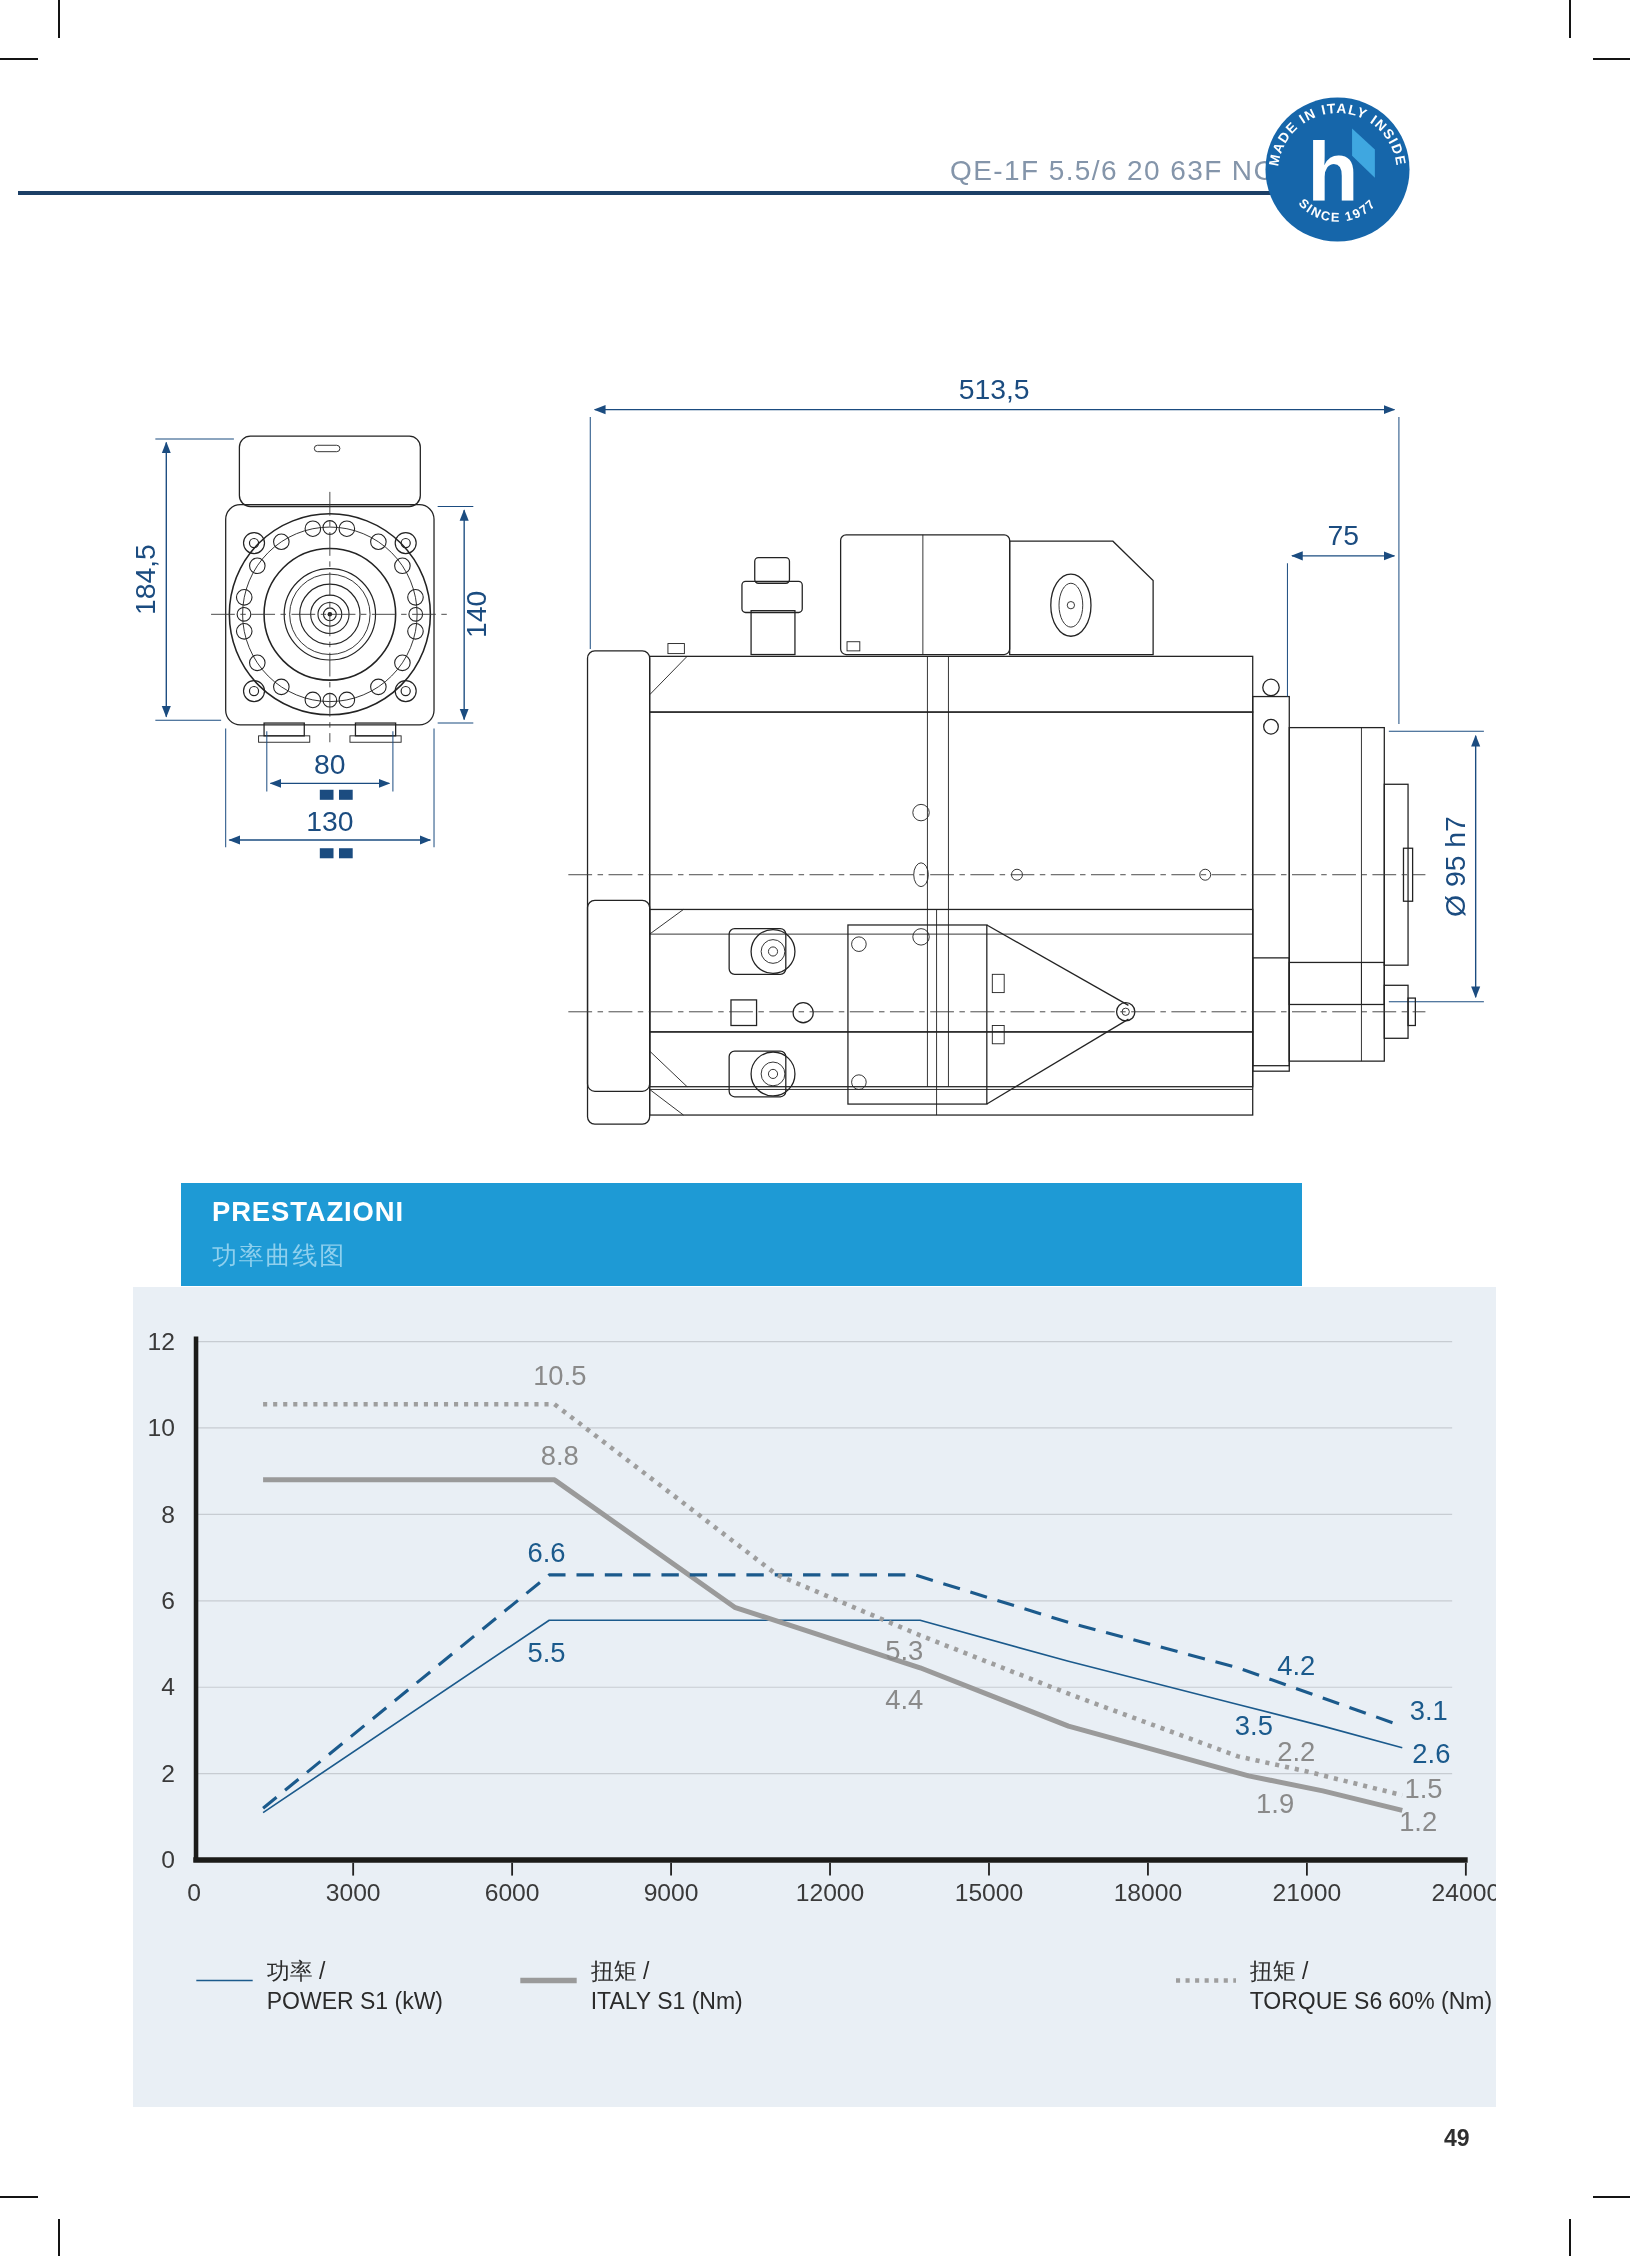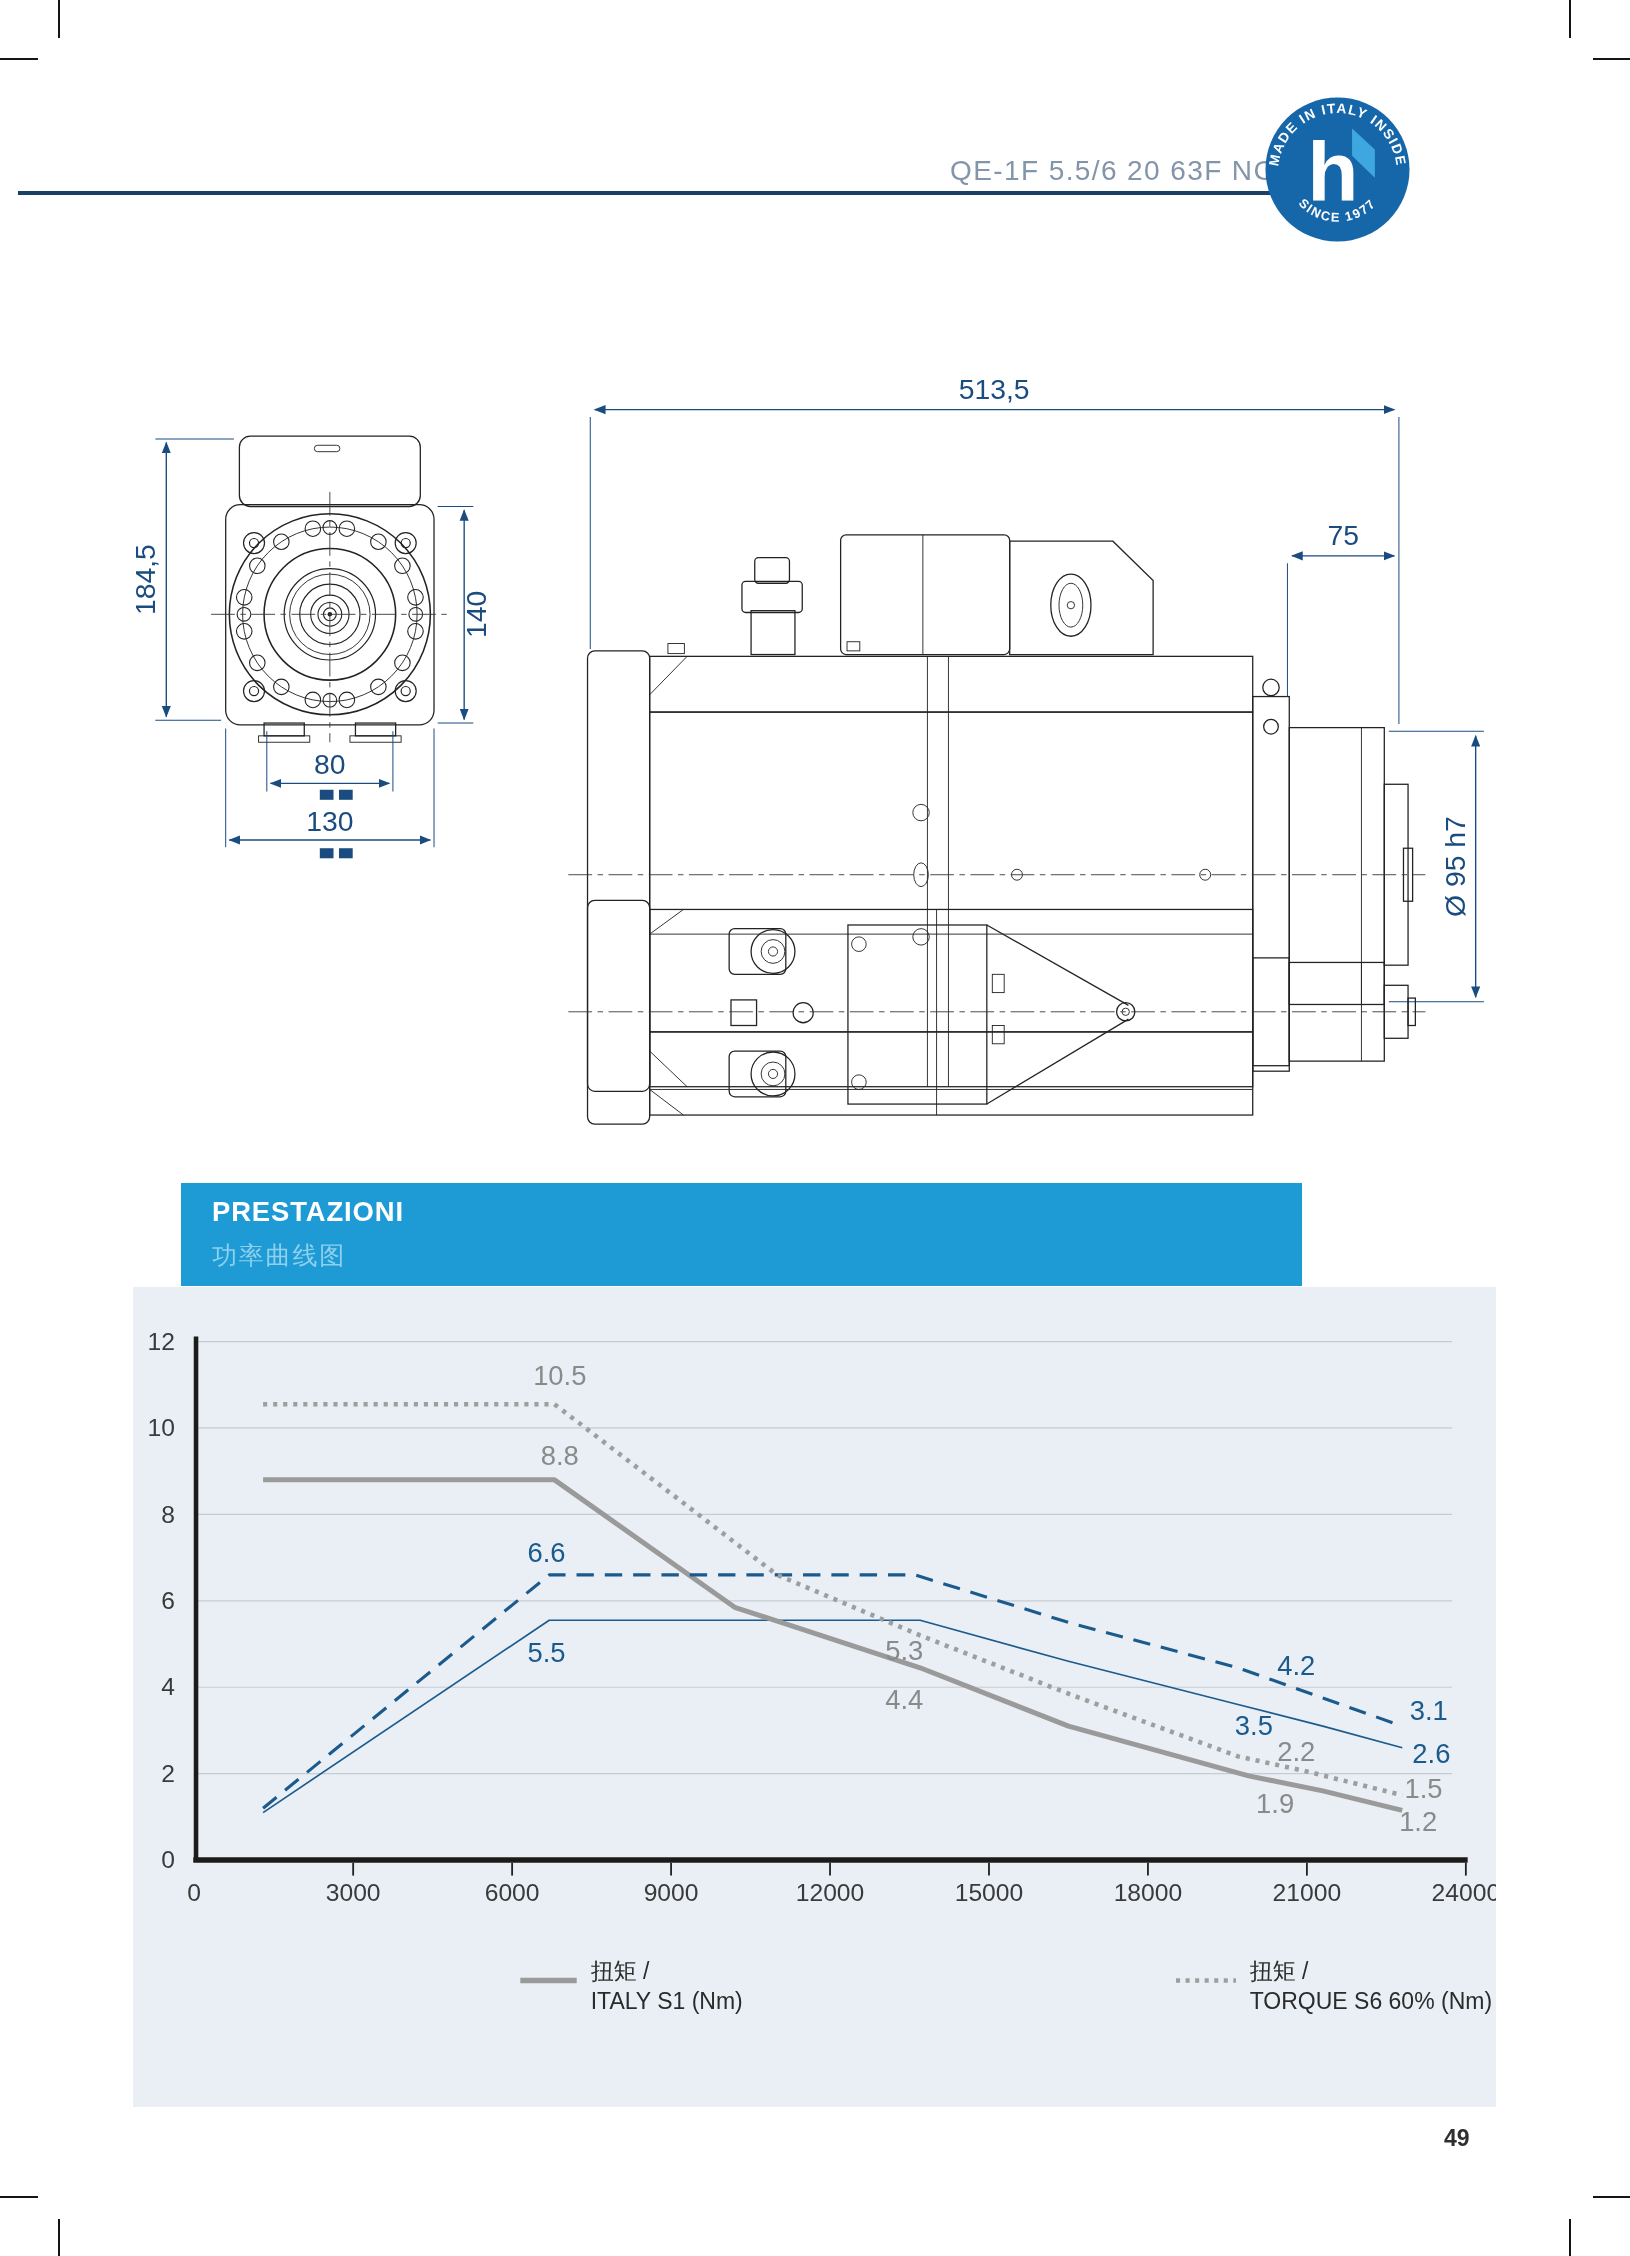--- a/index.html
+++ b/index.html
@@ -305,20 +305,29 @@
         <text x="1273.4" y="424.15" text-anchor="middle" class="ann" fill="#1b5a8c">4.2</text>
         <text x="1227" y="490.37" text-anchor="middle" class="ann" fill="#1b5a8c">3.5</text>
         <text x="1418.4" y="473.815" text-anchor="middle" class="ann" fill="#1b5a8c">3.1</text>
         <text x="1421.3000000000002" y="521.115" text-anchor="middle" class="ann" fill="#1b5a8c">2.6</text>
         <text x="1273.4" y="518.75" text-anchor="middle" class="ann" fill="#8a8a8a">2.2</text>
         <text x="1250.2" y="575.51" text-anchor="middle" class="ann" fill="#8a8a8a">1.9</text>
         <text x="1412.6000000000001" y="558.955" text-anchor="middle" class="ann" fill="#8a8a8a">1.5</text>
         <text x="1406.8" y="595.376" text-anchor="middle" class="ann" fill="#8a8a8a">1.2</text>
       </svg>
 
+    <div class="legend-item" style="left:63px;">
+      <svg class="legend-swatch" width="57" height="9.1" viewBox="0 0 62 10">
+        <line x1="0" y1="5" x2="62" y2="5" stroke="#1b5a8c" stroke-width="1.8"></line>
+        </svg>
+      <div class="legend-text">
+        <div>功率 /</div>
+        <div>POWER S1 (kW)</div>
+      </div>
+    </div>
     <div class="legend-item" style="left:387px;">
       <svg class="legend-swatch" width="57" height="9.1" viewBox="0 0 62 10">
         <line x1="0" y1="5" x2="62" y2="5" stroke="#9a9a9a" stroke-width="6"></line>
         </svg>
       <div class="legend-text">
         <div>扭矩 /</div>
         <div>ITALY S1 (Nm)</div>
       </div>
     </div>
     <div class="legend-item" style="left:1043px;">

